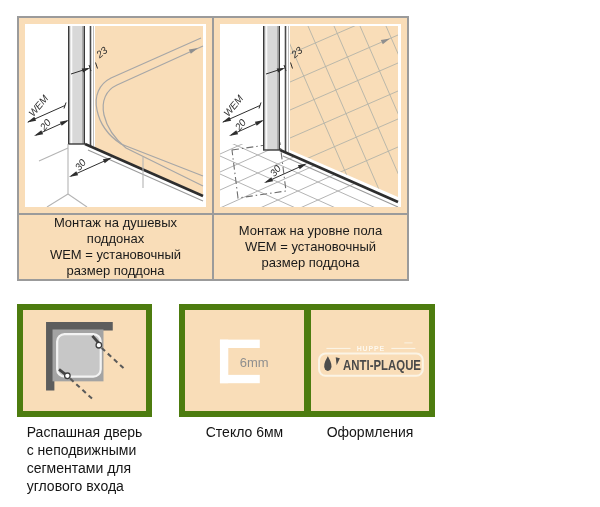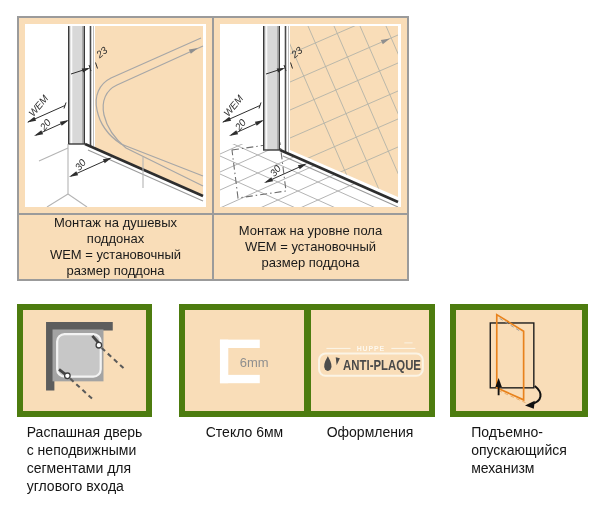--- a/index.html
+++ b/index.html
@@ -224,31 +224,14 @@
         <line x1="100" y1="35.5" x2="109" y2="35.5" stroke="#fbf4e5" stroke-width="1"></line>
         <text x="64" y="44" text-anchor="middle" font-size="7.5" font-weight="bold" letter-spacing="1" fill="#fdf8ee">HUPPE</text>
         <path d="M 17.5,50 Q 11.5,60 14.5,64 Q 17.5,67.5 20.5,64 Q 23.5,60 17.5,50 Z" fill="#4c4c4c"></path>
         <polygon points="26,51 30.5,52 27,59.5" fill="#4c4c4c"></polygon>
         <text x="34" y="65" font-size="15.5" font-weight="bold" fill="#4a4a4a" textLength="84" lengthAdjust="spacingAndGlyphs">ANTI-PLAQUE</text>
       </svg>
     </div>
     <div class="feature-caption">Оформления</div>
   </div>
 
-  <div class="feature" id="f4">
-    <div class="icon-box">
-      <svg viewBox="0 0 134 109">
-        <rect x="36" y="14" width="47" height="70" fill="none" stroke="#1c1c1c" stroke-width="1.5"></rect>
-        <line x1="46" y1="9" x2="70" y2="24" stroke="#9a9a9a" stroke-width="1" stroke-dasharray="4 3"></line>
-        <polygon points="43,5 72,23 72,97 43,84" fill="none" stroke="#e8821c" stroke-width="1.8"></polygon>
-        <line x1="45" y1="87" x2="74" y2="100" stroke="#e8a75f" stroke-width="1" stroke-dasharray="4 3"></line>
-        <line x1="45" y1="92" x2="45" y2="78" stroke="#111111" stroke-width="2"></line>
-        <polygon points="45,73.5 41.5,83 48.5,83" fill="#111111"></polygon>
-        <path d="M 84,82 C 93,89 93,99 79,102" fill="none" stroke="#111111" stroke-width="2.2"></path>
-        <polygon points="73.5,103 84,98 83,106.5" fill="#111111"></polygon>
-      </svg>
-    </div>
-    <div class="feature-caption">Подъемно-
-опускающийся
-механизм</div>
-  </div>
 
 </div>
 
 </body></html>

